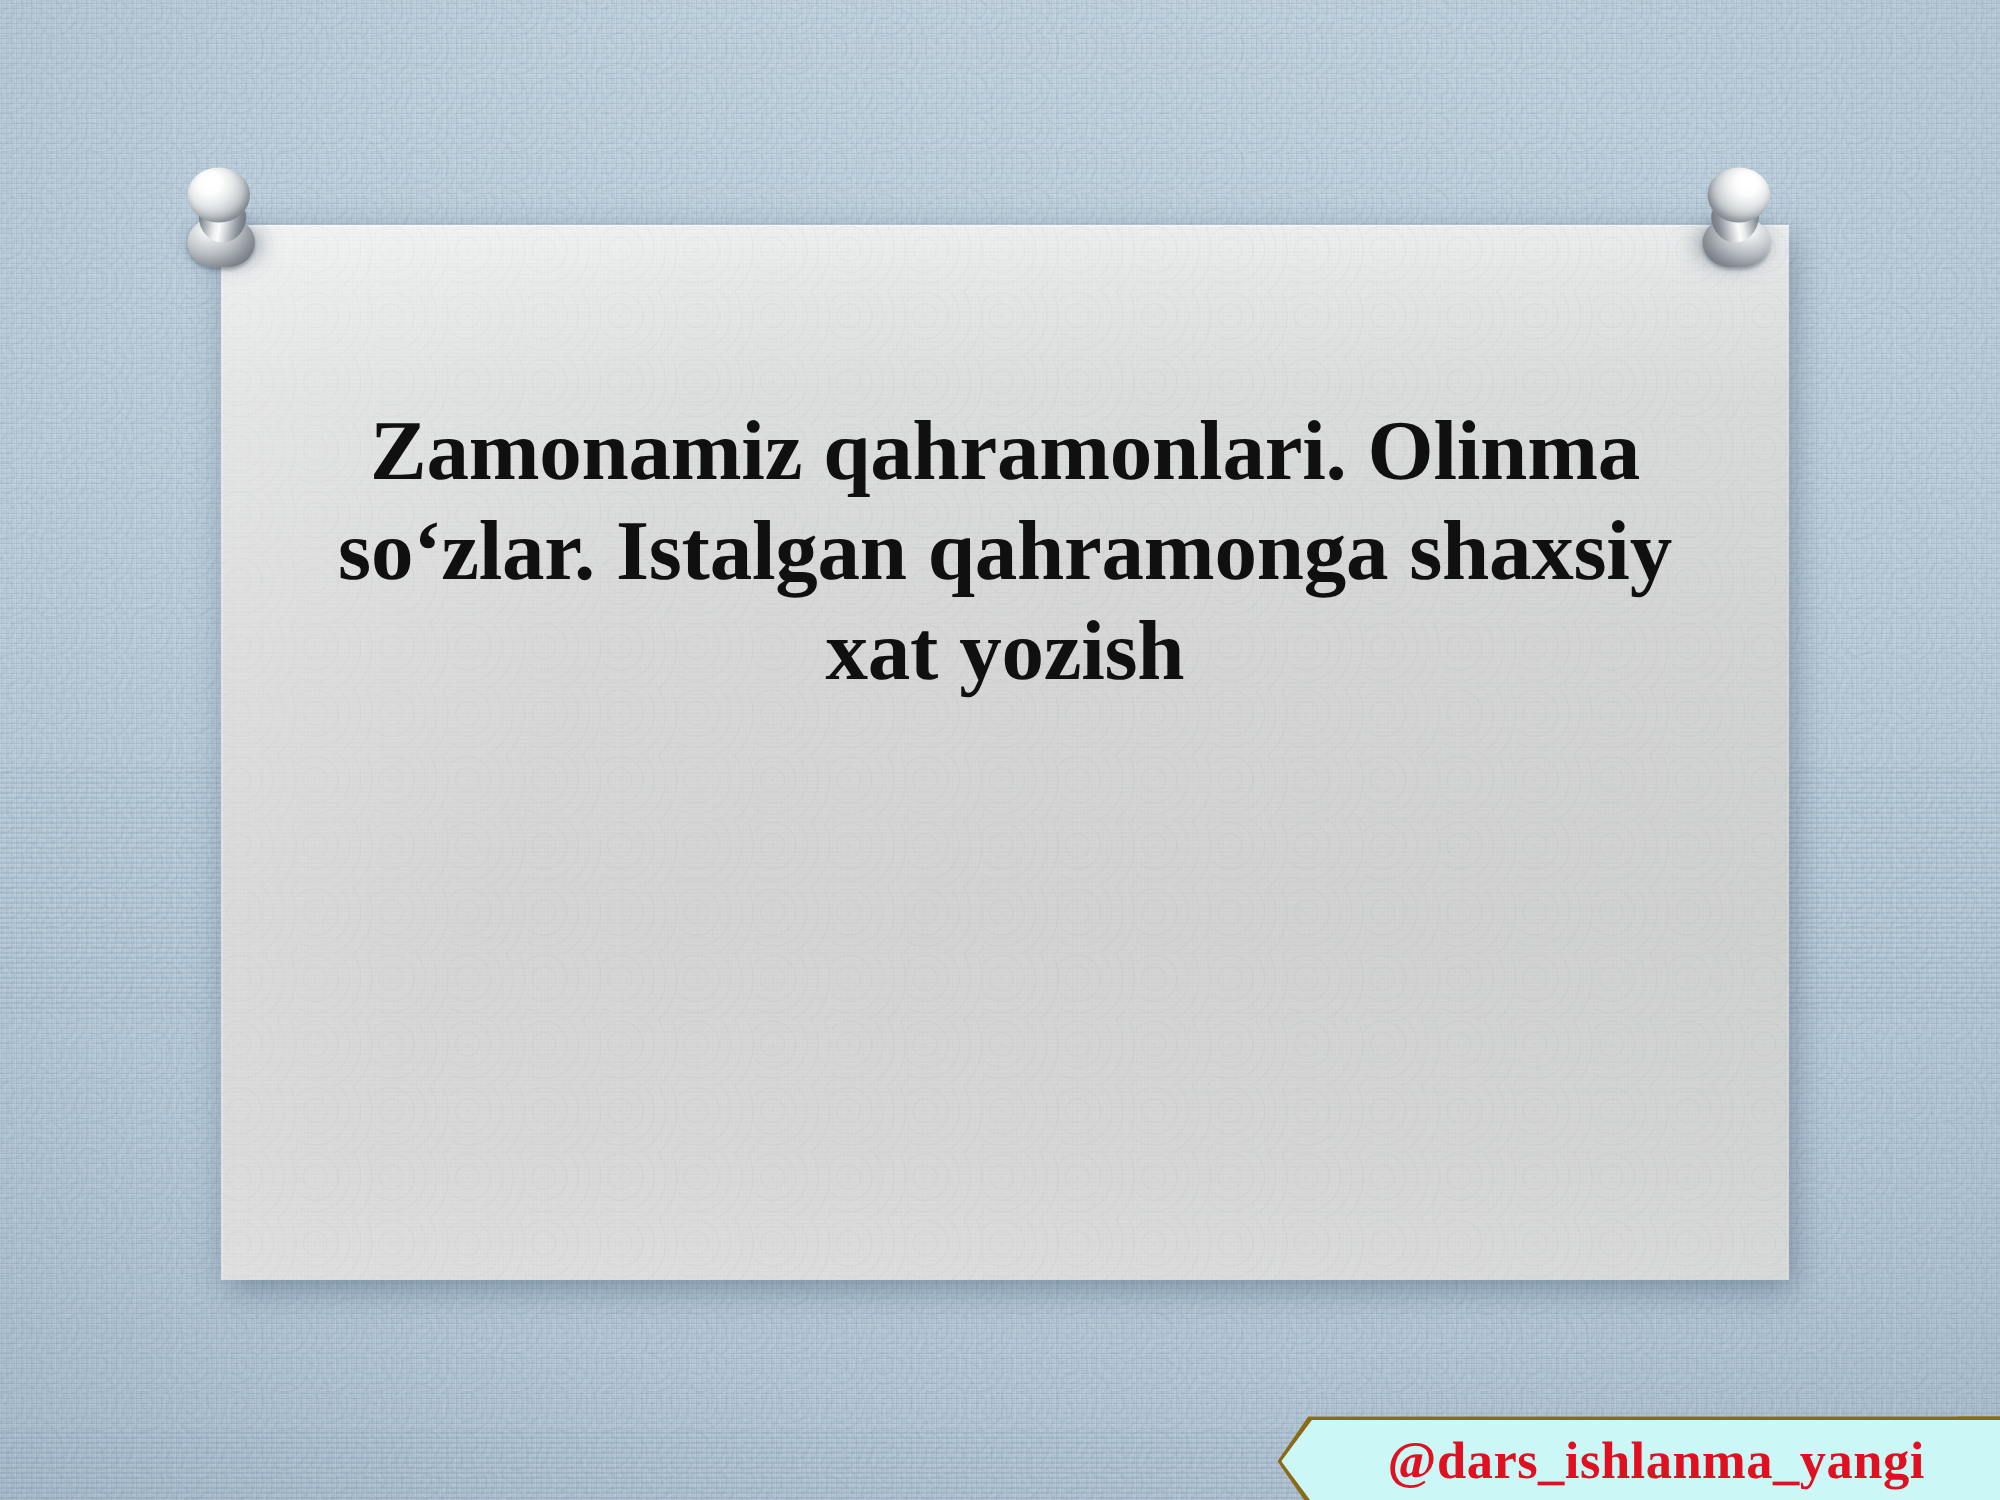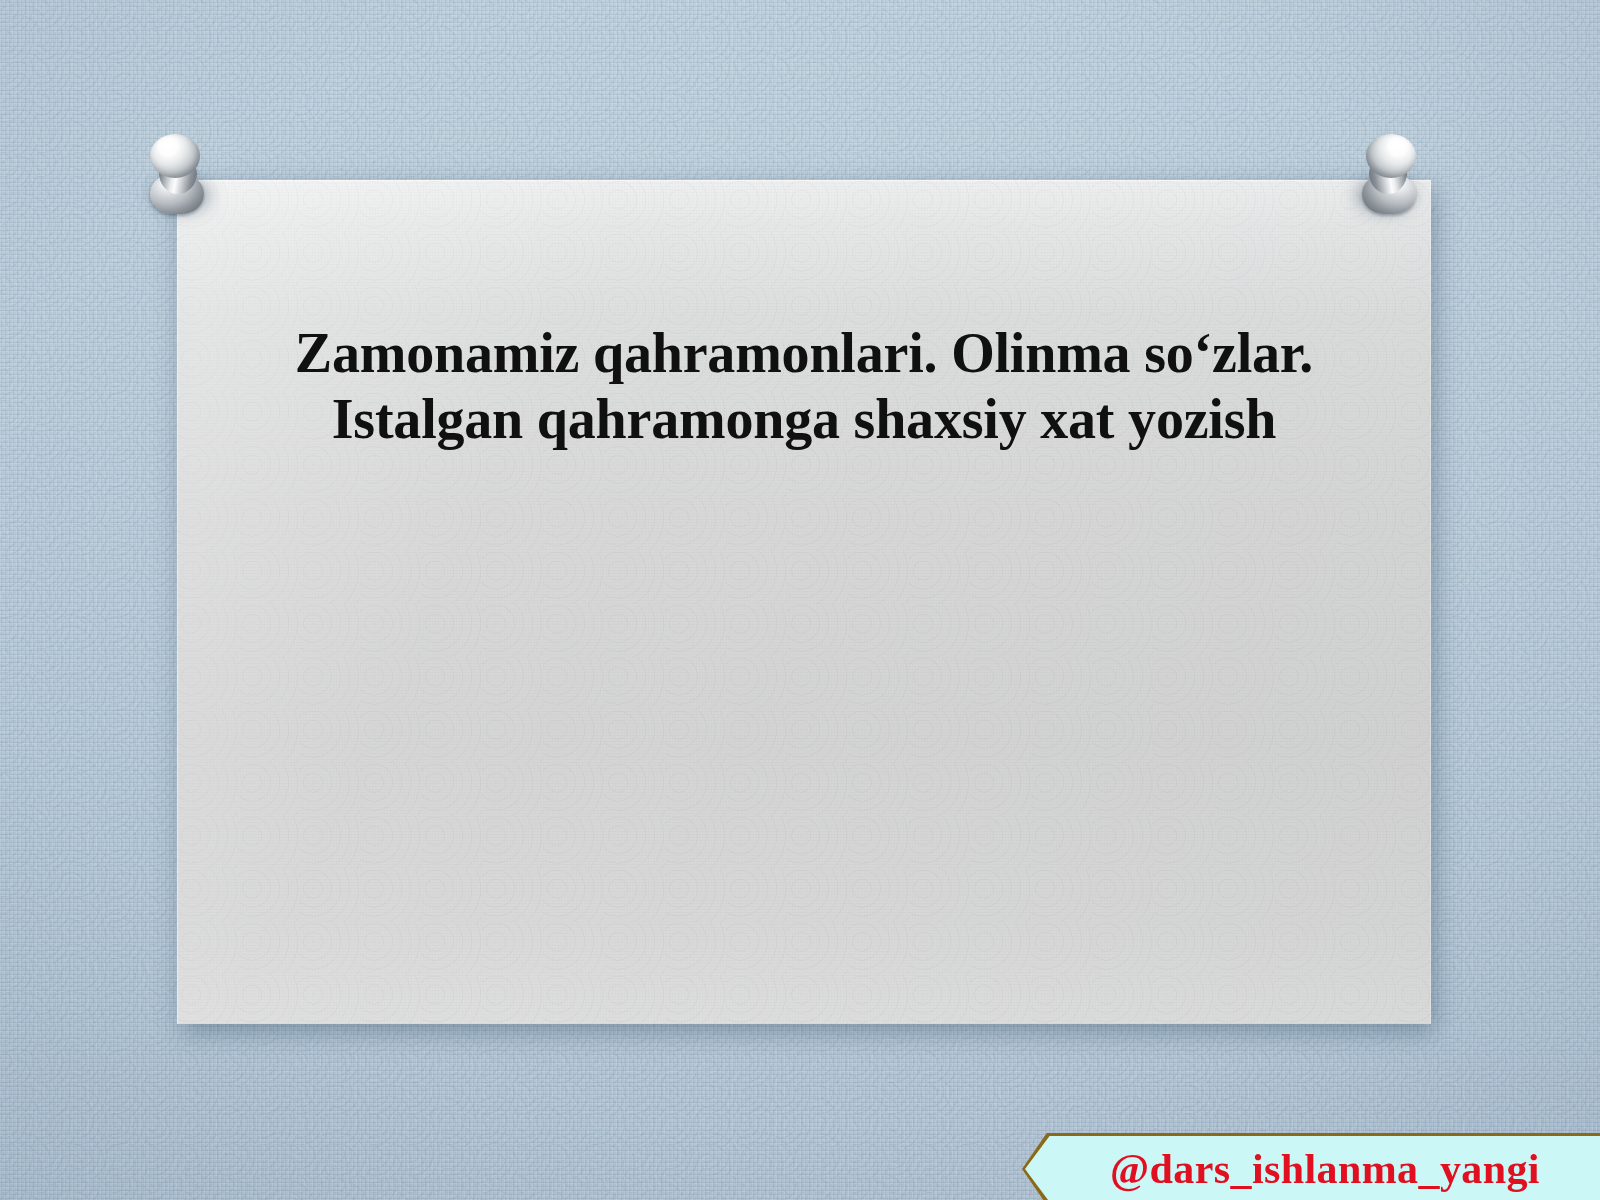--- a/index.html
+++ b/index.html
@@ -136,21 +136,21 @@
   
   #headline {
     position: absolute;
     left: 60px;
     top: 140px;
     width: 1134px;
     margin: 0;
     text-align: center;
     font-family: "Liberation Serif", "DejaVu Serif", serif;
     font-weight: bold;
-    font-size: 56px;
+    font-size: 68px;
     line-height: 1.18;
     letter-spacing: -0.2px;
     color: #101010;
     white-space: pre-line;
     text-rendering: optimizeLegibility;
   }
 
   
   .pin {
     position: absolute;

